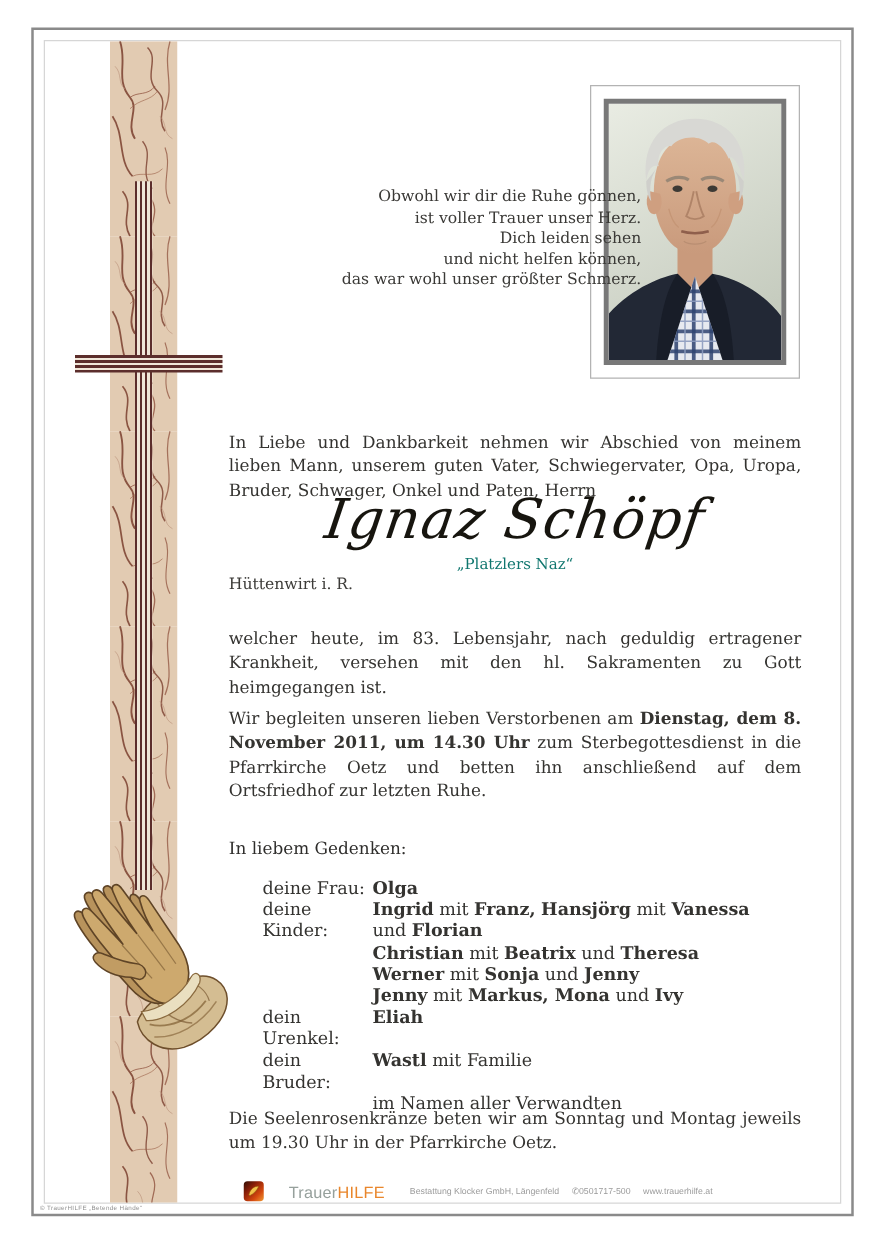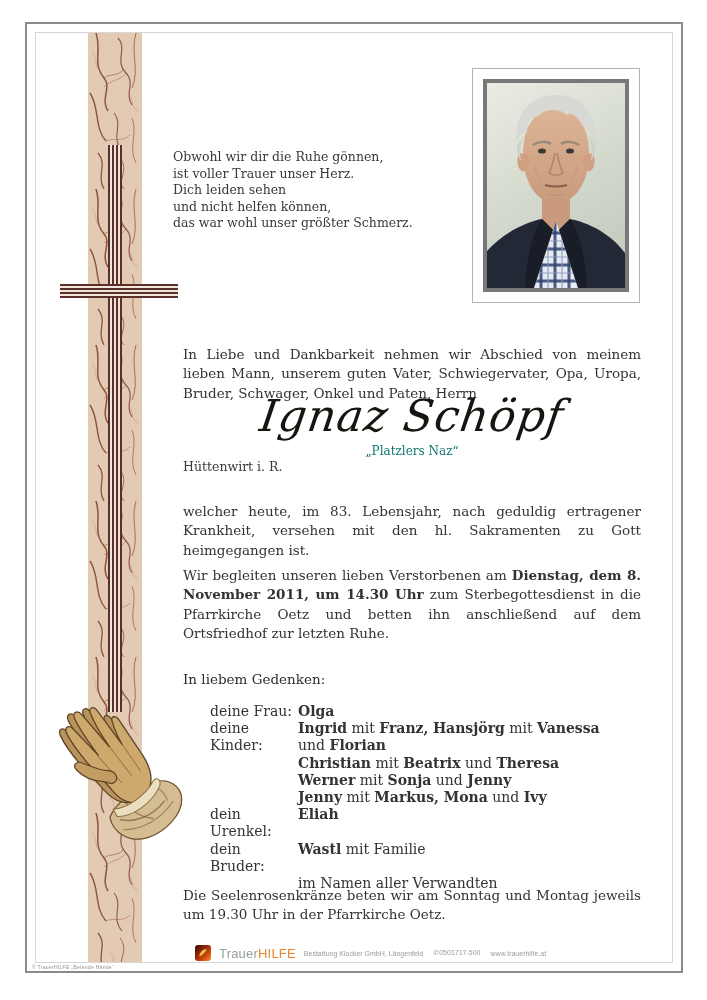--- a/index.html
+++ b/index.html
@@ -18,42 +18,42 @@
            background:repeating-linear-gradient(90deg,#5c2e2c 0 2px,#f0e7d9 2px 4px);}
   .cross-h{position:absolute;left:60px;top:284px;width:118px;height:14px;z-index:4;
            background:repeating-linear-gradient(180deg,#5c2e2c 0 2px,#f0e7d9 2px 4px);}
   .hands{position:absolute;left:46px;top:698px;z-index:5;}
   
   .photo{position:absolute;left:472px;top:68px;width:168px;height:235px;z-index:6;
          background:#ffffff;border:1px solid #b3b3b3;box-sizing:border-box;
          display:flex;align-items:center;justify-content:center;}
   .photo-inner{border:4px solid #787878;width:146px;height:213px;box-sizing:border-box;overflow:hidden;}
   
-  .poem{position:absolute;left:173px;top:149px;width:340px;text-align:left;
+  .poem{position:absolute;left:173px;top:149px;width:340px;text-align:right;
         font-size:12.5px;line-height:16.5px;color:#3a3936;z-index:6;}
   
   .main{position:absolute;left:183px;top:0;width:458px;height:1000px;z-index:6;}
   .block{position:absolute;left:0;width:458px;}
   .just{text-align:justify;font-size:13.5px;line-height:19.5px;color:#343330;}
   .intro{top:331px;}
   .name{top:392px;text-align:center;font-style:italic;font-size:44px;line-height:48px;
         letter-spacing:1px;color:#17150f;transform:skewX(-8deg);}
   .nickname{top:444px;text-align:center;font-size:12px;color:#0f766e;}
   .honorific{top:459px;text-align:left;font-size:12.5px;color:#3c3b38;}
   .passing{top:488px;}
   .funeral{top:552px;}
   .dateline{top:620px;font-size:13.5px;}
   .remembrance{top:671px;font-size:13.5px;}
   .family{top:703px;left:27px;width:420px;display:grid;grid-template-columns:88px 1fr;
           font-size:14px;line-height:17.2px;color:#343330;}
   .family b,.rich b{font-weight:bold;}
   .rosary{top:872px;}
   
   .footer{position:absolute;left:195px;top:944px;height:18px;display:flex;align-items:center;
-          gap:8px;z-index:6;font-family:"Liberation Sans",sans-serif;}
+          gap:20px;z-index:6;font-family:"Liberation Sans",sans-serif;}
   .logo-box{width:16px;height:16px;border-radius:3px;position:relative;flex:0 0 auto;
             background:linear-gradient(135deg,#2f0e04 0%,#8c1f08 35%,#d4490f 70%,#f09a33 100%);}
   .logo-box svg{position:absolute;left:2px;top:2px;}
   .brand{font-size:13px;letter-spacing:.2px;}
   .brand .gray{color:#96a09c;}
   .brand .orange{color:#e9862b;}
   .finfo{font-size:7px;color:#9b9b9b;display:flex;gap:10px;align-items:center;}
   .copyright{position:absolute;left:32px;top:964px;font-size:5px;color:#8f8f8f;z-index:6;
              font-family:"Liberation Sans",sans-serif;letter-spacing:.3px;}
 </style>

